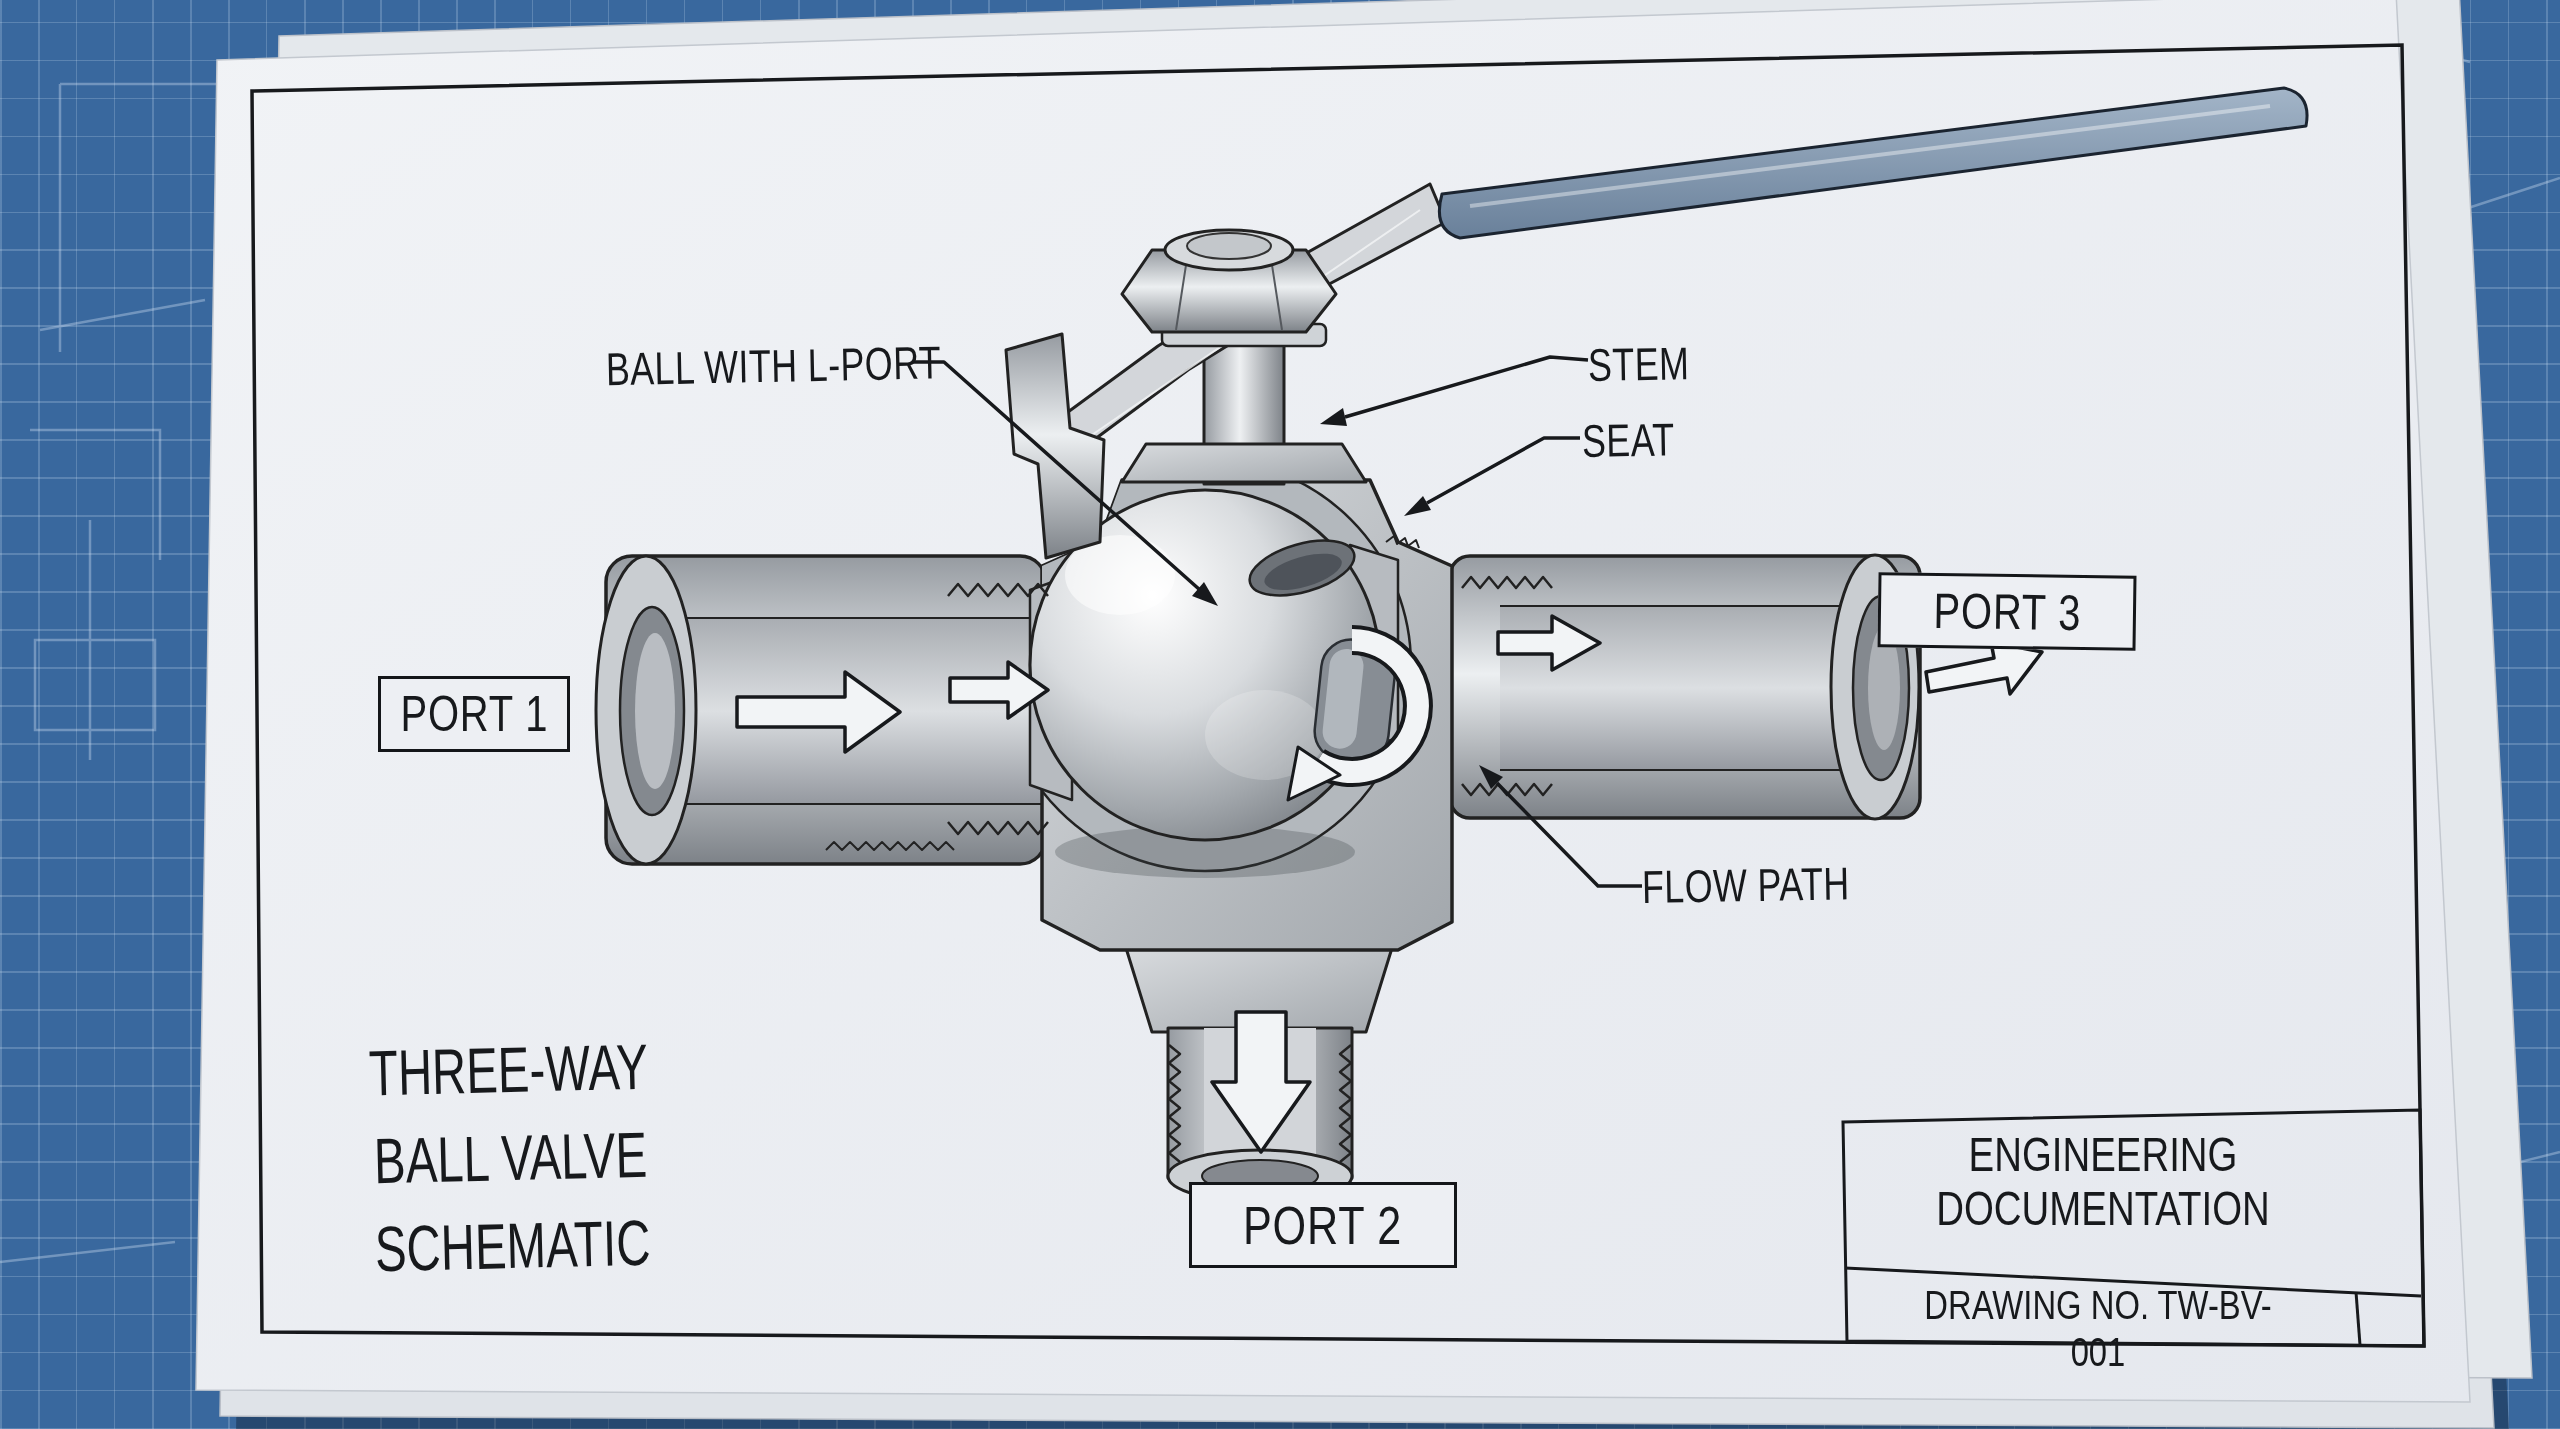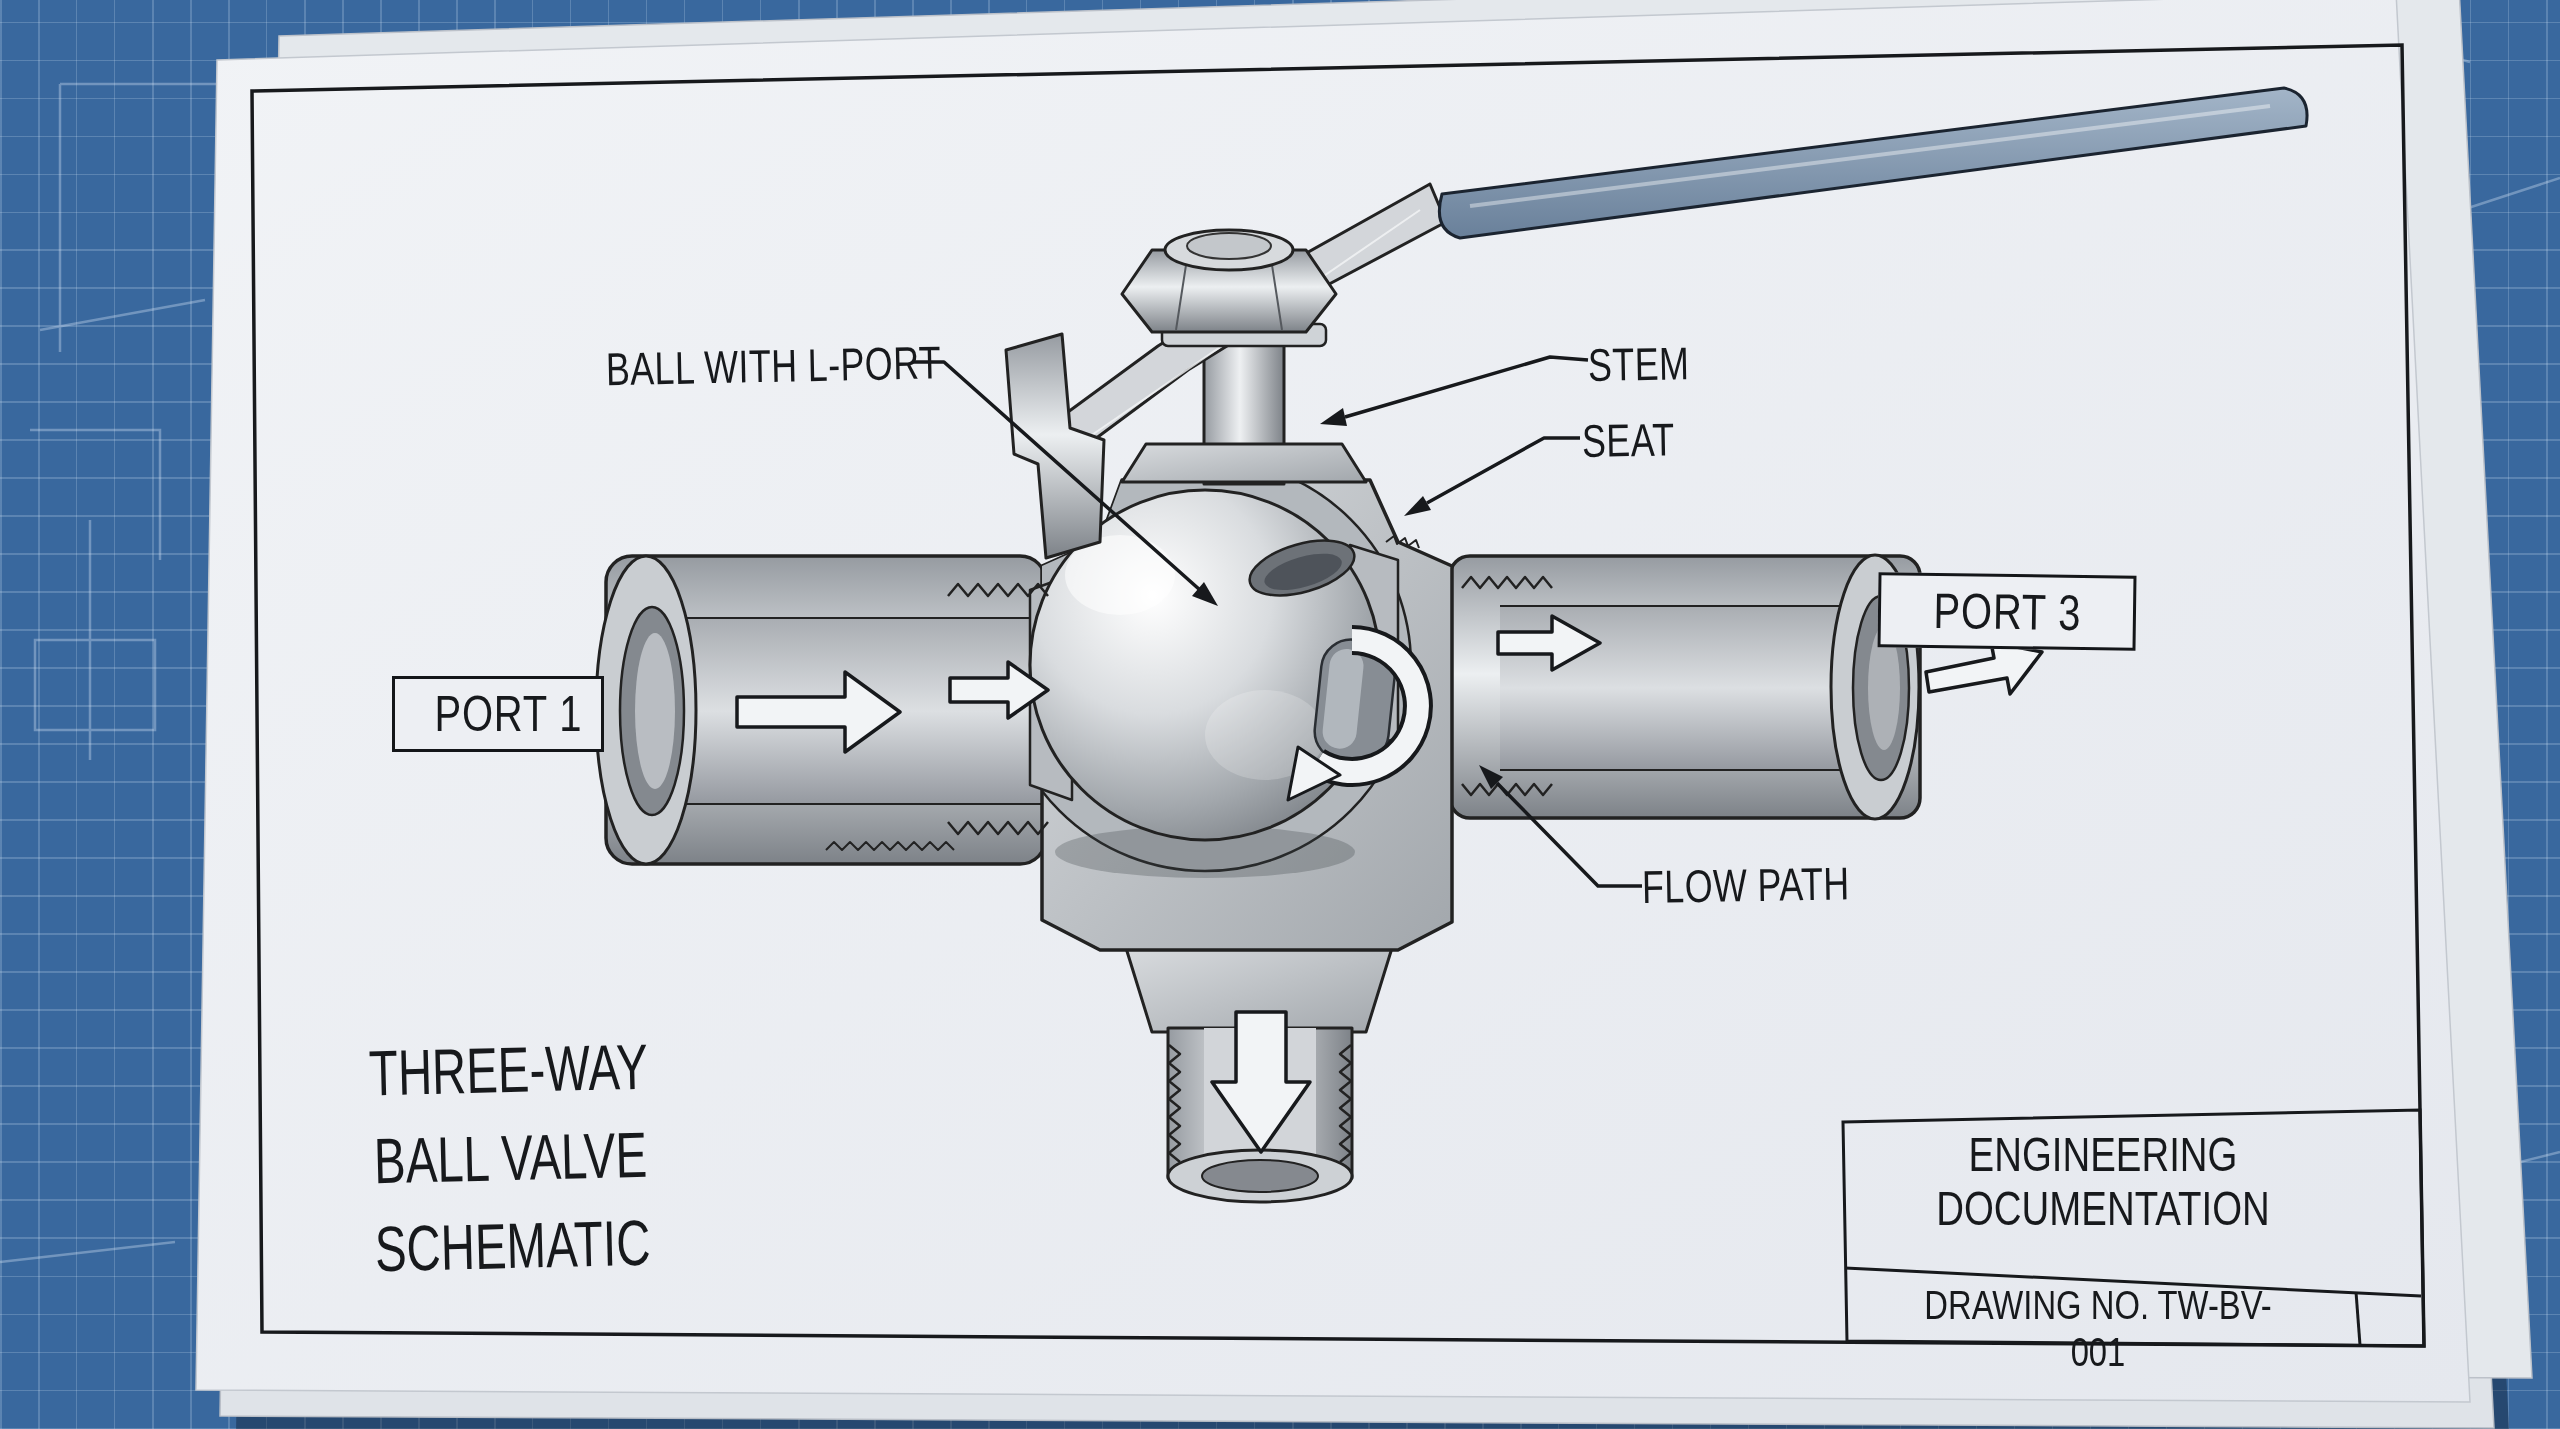--- a/index.html
+++ b/index.html
@@ -223,28 +223,31 @@
 </svg>
 
   <div class="lbl callout cond" style="left:520px;top:336px;width:390px;text-align:right;transform:rotate(-1.2deg) scaleX(.78);transform-origin:right center;">BALL WITH L-PORT</div>
 
   <div class="lbl callout cond" style="left:1588px;top:338px;transform:rotate(-1deg) scaleX(.78);transform-origin:left center;">STEM</div>
 
   <div class="lbl callout cond" style="left:1582px;top:414px;transform:rotate(-1deg) scaleX(.78);transform-origin:left center;">SEAT</div>
 
   <div class="lbl callout cond" style="left:1642px;top:860px;transform:rotate(-1deg) scaleX(.78);transform-origin:left center;">FLOW PATH</div>
 
-  <div class="portbox" style="left:392px;top:676px;width:186px;height:70px;padding-left:20px;">
+  <div class="portbox" style="left:378px;top:676px;width:186px;height:70px;">
     <span>PORT 1</span>
   </div>
 
   <div class="portbox" style="left:1878px;top:574px;width:252px;height:69px;transform:rotate(.8deg);">
     <span>PORT 3</span>
   </div>
 
+  <div class="portbox" style="left:1189px;top:1182px;width:262px;height:80px;font-size:54px;">
+    <span>PORT 2</span>
+  </div>
 
   <div class="title">
     <div>THREE-WAY BALL VALVE</div>
     <div>SCHEMATIC</div>
   </div>
 
   <div class="tb-main">
     <div>ENGINEERING</div>
     <div>DOCUMENTATION</div>
   </div>

